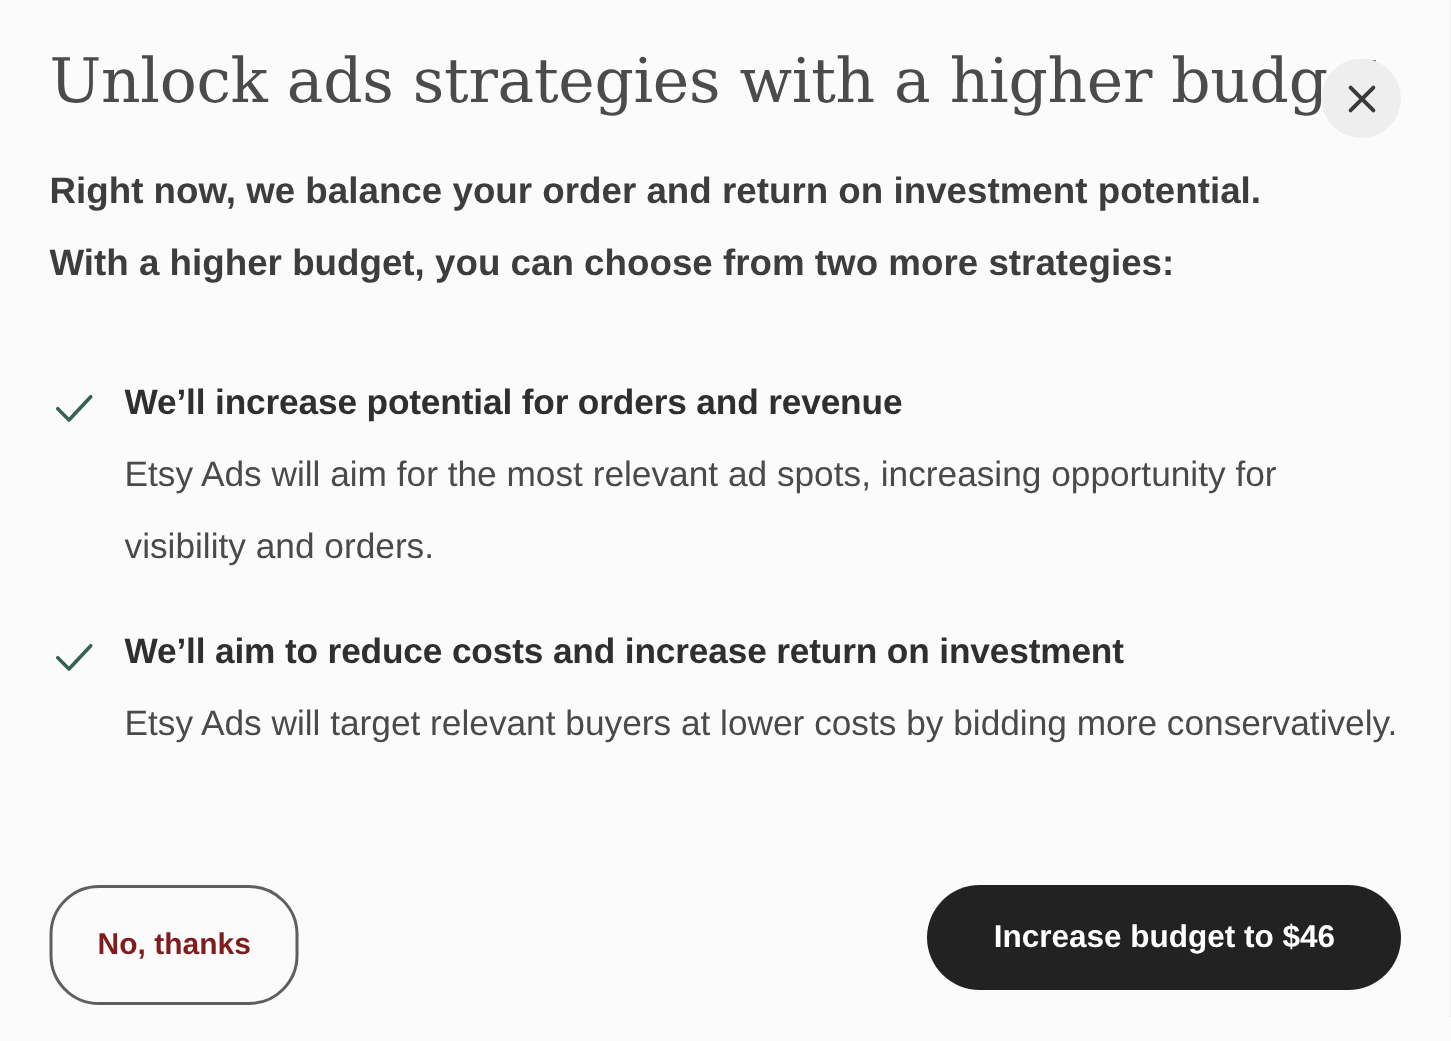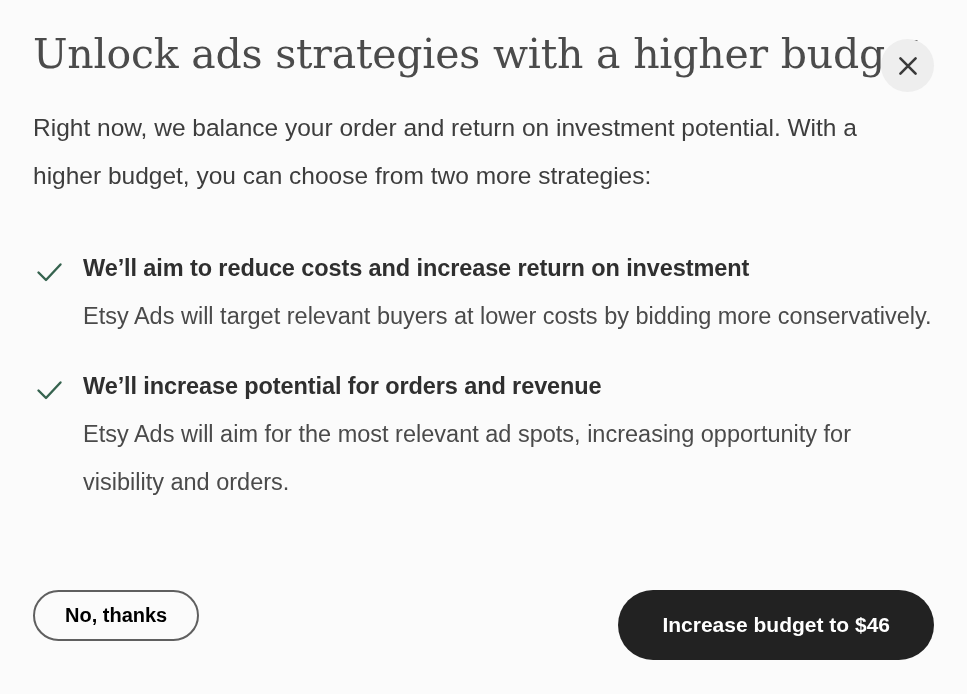--- a/index.html
+++ b/index.html
@@ -69,21 +69,21 @@
   
   .intro {
     position: absolute;
     left: 33px;
     top: 104px;
     width: 842px;
     margin: 0;
     font-size: 24.5px;
     line-height: 48px;
     color: #3d3d3d;
-    font-weight: 400;
+    font-weight: 700;
   }
 
   
   .benefits {
     position: absolute;
     left: 33px;
     top: 250px;
     width: 900px;
     list-style: none;
     margin: 0;
@@ -134,26 +134,26 @@
     font-size: 20px;
     font-weight: bold;
     cursor: pointer;
     box-sizing: border-box;
     white-space: nowrap;
   }
   .btn-secondary {
     position: absolute;
     left: 0;
     top: 0;
-    height: 51px;
+    height: 80px;
     padding: 0 30px;
     border-radius: 33px;
     background: transparent;
     border: 2px solid #5f5f5f;
-    color: #000000;
+    color: #7f1d1d;
   }
 
   .btn-primary {
     position: absolute;
     right: 0;
     top: 0;
     height: 70px;
     padding: 0 44px;
     border-radius: 35px;
     background: #222222;
@@ -178,30 +178,30 @@
   </div>
 
   <p class="intro">Right now, we balance your order and return on investment potential. With a higher budget, you can choose from two more strategies:</p>
 
   <ul class="benefits">
 
     <li class="benefit">
       <svg class="check-icon" viewBox="0 0 27 27">
         <path d="M2.5 13.5 L10 21 L24.5 5.5" stroke="#36634f" stroke-width="2.4" fill="none" stroke-linecap="round" stroke-linejoin="round"></path>
       </svg>
-      <p class="benefit-title">We’ll aim to reduce costs and increase return on investment</p>
-      <p class="benefit-desc">Etsy Ads will target relevant buyers at lower costs by bidding more conservatively.</p>
+      <p class="benefit-title">We’ll increase potential for orders and revenue</p>
+      <p class="benefit-desc">Etsy Ads will aim for the most relevant ad spots, increasing opportunity for visibility and orders.</p>
     </li>
 
     <li class="benefit">
       <svg class="check-icon" viewBox="0 0 27 27">
         <path d="M2.5 13.5 L10 21 L24.5 5.5" stroke="#36634f" stroke-width="2.4" fill="none" stroke-linecap="round" stroke-linejoin="round"></path>
       </svg>
-      <p class="benefit-title">We’ll increase potential for orders and revenue</p>
-      <p class="benefit-desc">Etsy Ads will aim for the most relevant ad spots, increasing opportunity for visibility and orders.</p>
+      <p class="benefit-title">We’ll aim to reduce costs and increase return on investment</p>
+      <p class="benefit-desc">Etsy Ads will target relevant buyers at lower costs by bidding more conservatively.</p>
     </li>
 
   </ul>
 
   <div class="footer">
     <button class="btn btn-secondary">No, thanks</button>
     <button class="btn btn-primary">Increase budget to $46</button>
   </div>
 
 </div>

